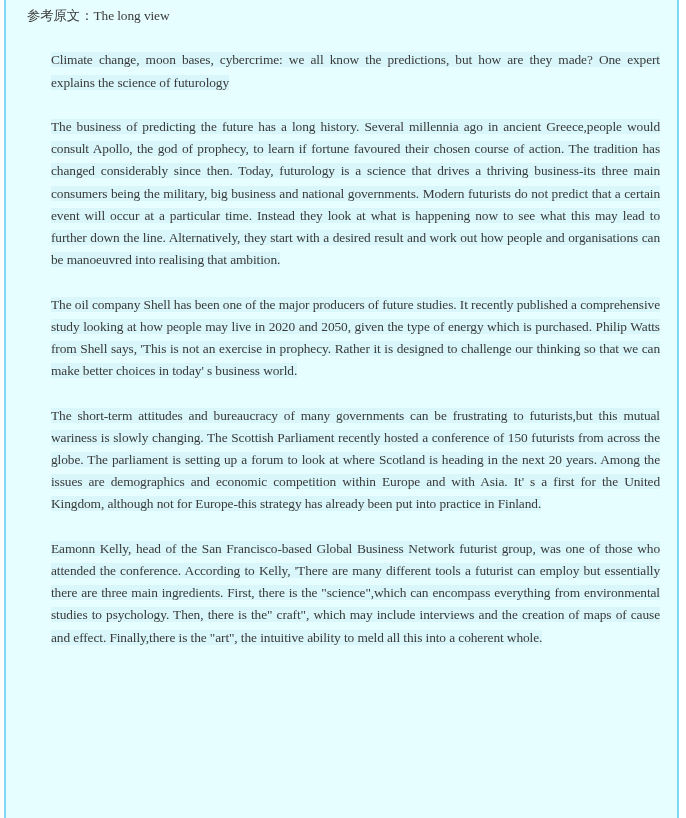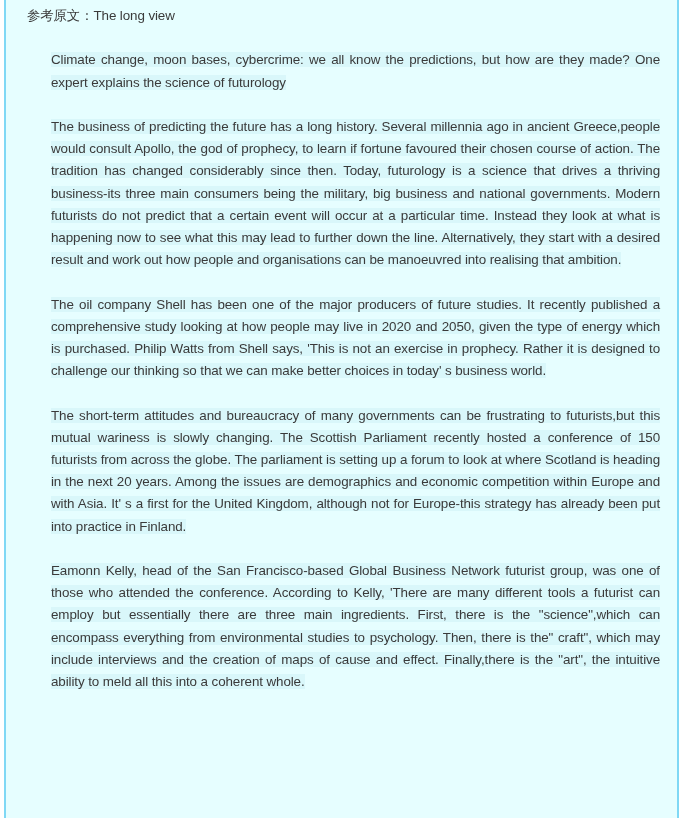--- a/index.html
+++ b/index.html
@@ -23,21 +23,21 @@
     border-left: 2px solid #7fd8f5;
     border-right: 2px solid #7fd8f5;
     box-sizing: content-box;
     overflow: hidden;
   }
   .content {
     position: absolute;
     left: 21px;
     top: 5px;
     width: 633px;
-    font-family: Liberation Sans, sans-serif;
+    font-family: Liberation Serif, serif;
     font-size: 13.4px;
     line-height: 22.2px;
     color: #3a3a3a;
     letter-spacing: -0.1px;
   }
   .para {
     margin: 0 0 22.2px 0;
     text-align: justify;
   }
   .para span.hl {

